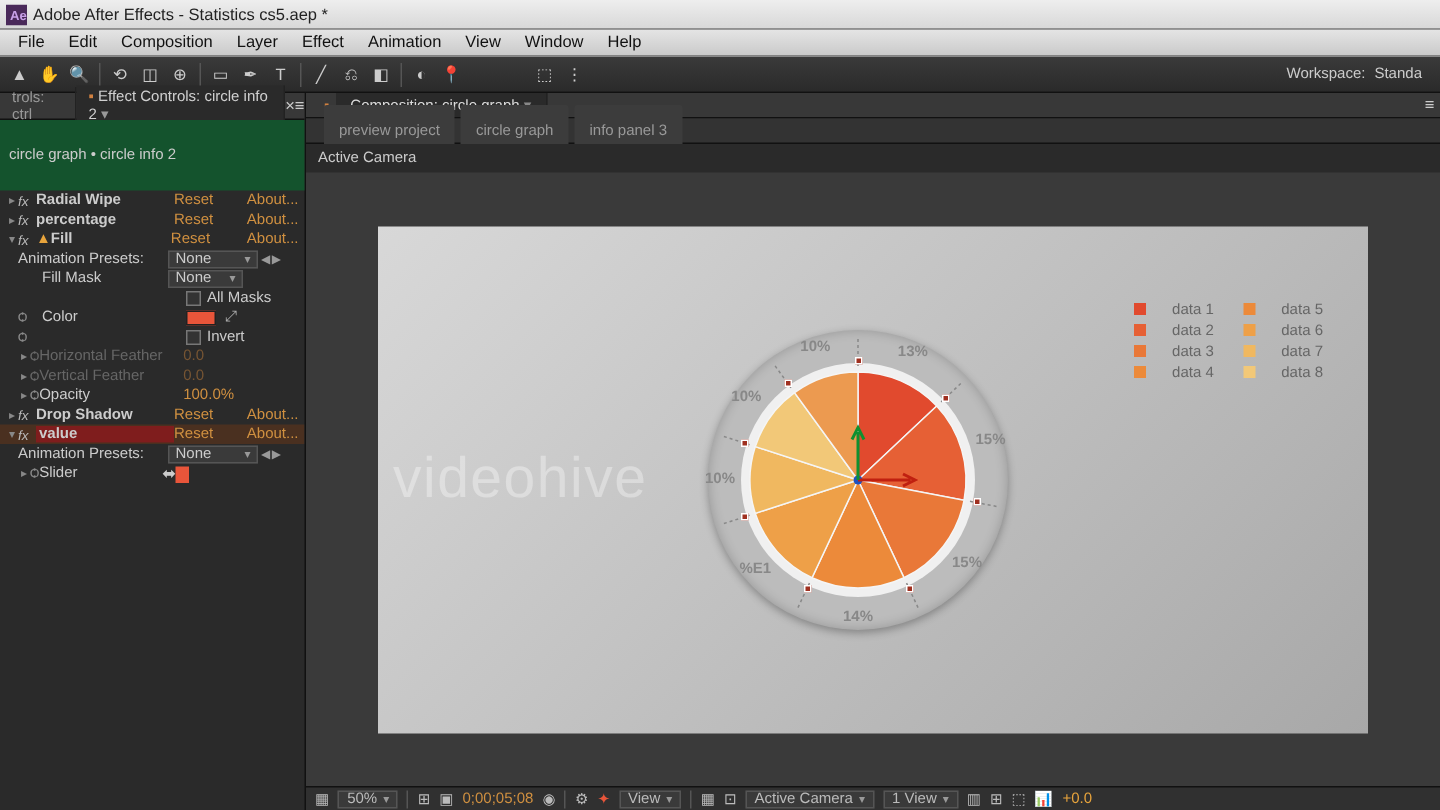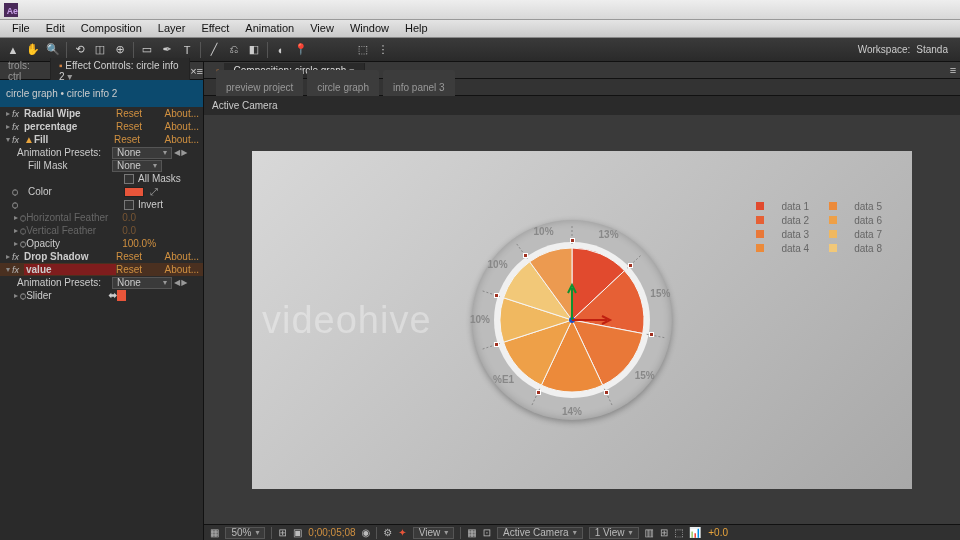--- a/index.html
+++ b/index.html
@@ -12,33 +12,33 @@
 .toolbar{height:24px;background:linear-gradient(#3a3a3a,#2a2a2a);display:flex;align-items:center;padding:0 4px;border-bottom:1px solid #111;justify-content:space-between}
 .toolbar-left{display:flex;align-items:center;gap:2px}
 .tool-btn{width:18px;height:18px;display:flex;align-items:center;justify-content:center;color:#ccc;font-size:11px;cursor:default}
 .tool-sep{width:1px;height:16px;background:#555;margin:0 2px}
 .toolbar-right{display:flex;align-items:center;color:#ccc;gap:6px;padding-right:8px}
 .main{display:flex;height:478px}
 .left-panel{width:204px;background:#2a2a2a;border-right:1px solid #111;display:flex;flex-direction:column}
 .panel-tabs{height:18px;background:#383838;display:flex;align-items:center;font-size:10px;color:#999;border-bottom:1px solid #111}
 .panel-tab{padding:2px 8px;border-right:1px solid #222}
 .panel-tab.active{background:#2a2a2a;color:#d0d0d0}
-.layer-path{padding:8px 6px;color:#ccc;font-size:10px;background:#0c4a6e}
+.layer-path{padding:18px 6px;color:#ccc;font-size:10px;background:#14532d}
 .effect-list{flex:1;overflow:auto}
 .effect-row{display:flex;align-items:center;height:13px;padding:0 4px;color:#ccc}
 .effect-row.sel{background:#4a3020}
 .tw{width:8px;text-align:center;color:#888;font-size:8px}
 .fx{width:12px;color:#bbb;font-size:9px;font-style:italic}
 .warn{color:#e8a43c;font-size:10px}
 .eff-name{flex:0 0 92px;overflow:hidden}
 .eff-name.bold{font-weight:bold}
 .reset{color:#d09040;flex:0 0 44px}
 .about{color:#d09040;text-align:right;flex:1}
 .prop-row{display:flex;align-items:center;height:13px;padding-left:12px;color:#ccc}
-.prop-label{flex:0 0 100px;text-align:center;padding-right:6px;color:#ccc}
+.prop-label{flex:0 0 100px;text-align:right;padding-right:16px;color:#ccc}
 .prop-val{color:#d09040}
 .dropdown{background:#3a3a3a;border:1px solid #555;padding:0 4px;display:inline-flex;align-items:center;min-width:60px;height:12px;justify-content:space-between}
 .dropdown::after{content:"▾";color:#999;font-size:8px;margin-left:6px}
 .color-swatch{width:20px;height:10px;background:#e8553a;border:1px solid #222;display:inline-block}
 .checkbox{width:10px;height:10px;border:1px solid #777;background:#333;display:inline-block;margin-right:4px}
 .right-panel{flex:1;display:flex;flex-direction:column;background:#2a2a2a}
 .comp-tabs{height:17px;background:#383838;display:flex;align-items:center;border-bottom:1px solid #111}
 .comp-tab{padding:2px 10px;color:#aaa;font-size:10px;border-right:1px solid #222}
 .comp-tab.active{background:#2a2a2a;color:#ddd}
 .sub-tabs{height:17px;background:#333;display:flex;align-items:center;padding-left:12px;gap:4px;border-bottom:1px solid #111}
@@ -63,20 +63,21 @@
 .marker{position:absolute;width:5px;height:5px;background:#a03020;border:1px solid #fff}
 </style>
 </head>
 <body>
 
 <div class="titlebar">
   <svg viewBox="0 0 16 16">
       <rect width="16" height="16" fill="#4a2a5a"></rect>
       <text x="3" y="12" fill="#c8a0e8" font-size="9" font-weight="bold">Ae</text>
     </svg>
+  <span>Adobe After Effects - Statistics cs5.aep *</span>
 </div>
 
 <div class="menubar">
   <span>File</span>
   <span>Edit</span>
   <span>Composition</span>
   <span>Layer</span>
   <span>Effect</span>
   <span>Animation</span>
   <span>View</span>

